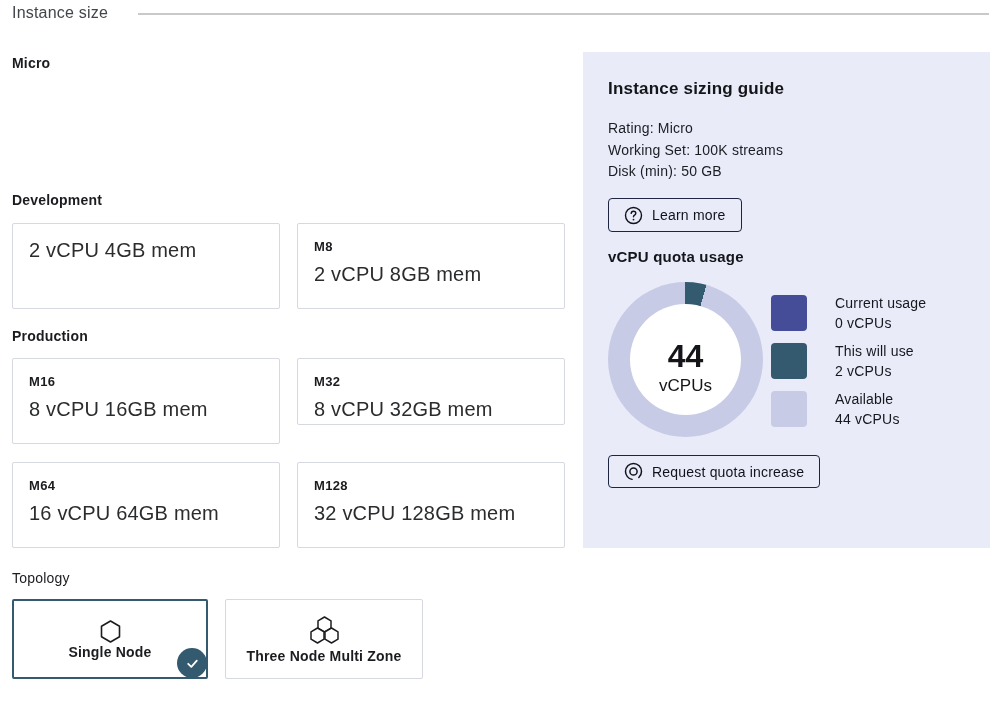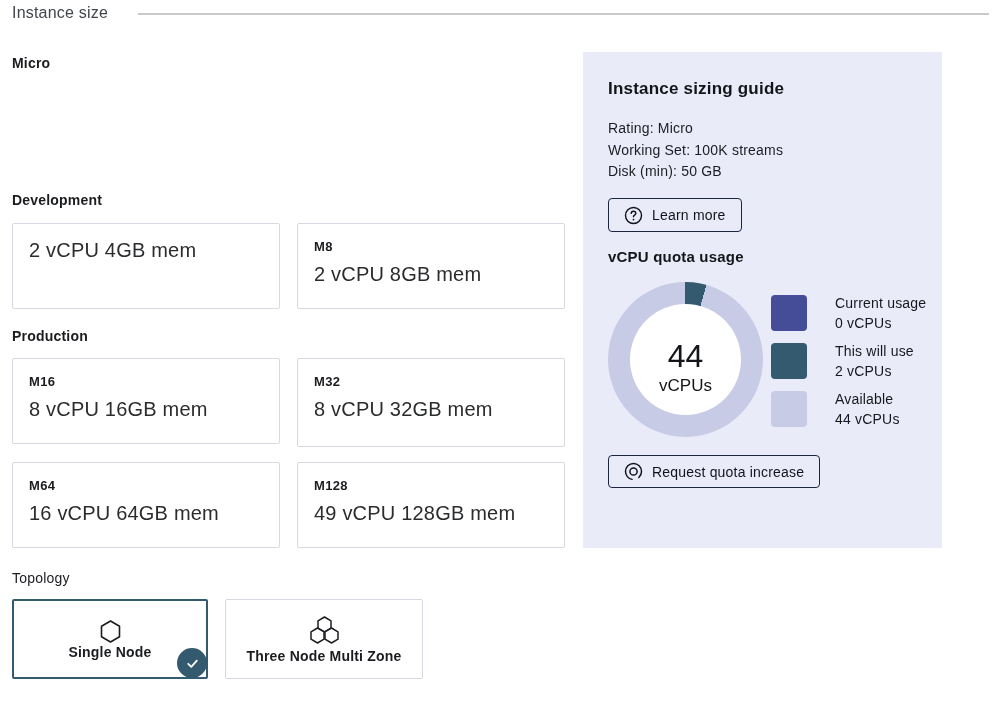--- a/index.html
+++ b/index.html
@@ -57,21 +57,21 @@
     border:1px solid #d6d9df; border-radius:2px;
     display:flex; flex-direction:column; align-items:center; justify-content:center;
     cursor:pointer; overflow:hidden;
   }
   .topo-card.selected { border:2px solid #335a6e; }
   .topo-label { font-size:14px; font-weight:700; color:#1b1c1f; letter-spacing:.2px; }
   .topo-icon { display:flex; align-items:center; justify-content:center; }
 
   
   .panel {
-    position:absolute; left:583px; top:52px; width:359px; height:496px;
+    position:absolute; left:583px; top:52px; width:407px; height:496px;
     background:#e9ebf9;
   }
   .panel-title {
     position:absolute; left:25px; top:27px;
     font-size:17px; font-weight:700; color:#141519; letter-spacing:.2px;
   }
   .guide-lines { position:absolute; left:25px; top:66px; }
   .guide-line { font-size:14px; line-height:21.5px; color:#1c1d22; letter-spacing:.2px; }
 
   .ghost-btn {
@@ -93,21 +93,21 @@
   
   .donut {
     position:absolute; left:25px; top:230px;
     width:155px; height:155px; border-radius:50%;
     background:#c8cbe5;
   }
   .donut-hole {
     position:absolute; inset:22px; border-radius:50%; background:#fff;
     display:flex; flex-direction:column; align-items:center; justify-content:center;
   }
-  .donut-value { font-size:32px; font-weight:400; color:#141519; line-height:34px;margin-top:16px; }
+  .donut-value { font-size:32px; font-weight:700; color:#141519; line-height:34px;margin-top:16px; }
   .donut-unit { font-size:17px; color:#141519; margin-top:3px; }
 
   
   .legend {
     position:absolute; left:188px; top:241px;
     display:flex; flex-direction:column; gap:8px;
   }
   .legend-entry { display:flex; gap:28px; height:40px; }
   .legend-swatch { width:36px; height:36px; border-radius:4px; flex:none; margin-top:2px; }
   .legend-text { font-size:14px; line-height:20px; color:#17181d; letter-spacing:.2px; }
@@ -129,31 +129,31 @@
   <div class="card" style="left:297px;top:223px;width:268px;height:86px">
     <div class="card-id">M8</div>
     <div class="card-size">2 vCPU 8GB mem</div>
   </div>
 
   <div class="tier-label" style="top:328px">Production</div>
   <div class="card" style="left:12px;top:358px;width:268px;height:86px">
     <div class="card-id">M16</div>
     <div class="card-size">8 vCPU 16GB mem</div>
   </div>
-  <div class="card" style="left:297px;top:358px;width:268px;height:89px">
+  <div class="card" style="left:297px;top:358px;width:268px;height:67px">
     <div class="card-id">M32</div>
     <div class="card-size">8 vCPU 32GB mem</div>
   </div>
   <div class="card" style="left:12px;top:462px;width:268px;height:86px">
     <div class="card-id">M64</div>
     <div class="card-size">16 vCPU 64GB mem</div>
   </div>
   <div class="card" style="left:297px;top:462px;width:268px;height:86px">
     <div class="card-id">M128</div>
-    <div class="card-size">49 vCPU 128GB mem</div>
+    <div class="card-size">32 vCPU 128GB mem</div>
   </div>
 
   <div class="tier-label light" style="top:570px">Topology</div>
   <div class="topo-card selected" style="left:12px;top:599px;width:196px;height:80px">
     <span class="topo-icon">
       <svg width="23" height="25" viewBox="0 0 23 25">
           <polygon points="11.5,2 20.5,7.2 20.5,17.8 11.5,23 2.5,17.8 2.5,7.2" fill="none" stroke="#1b1c1f" stroke-width="1.6" stroke-linejoin="round"></polygon>
         </svg>
     </span>
     <span class="topo-label">Single Node</span>

